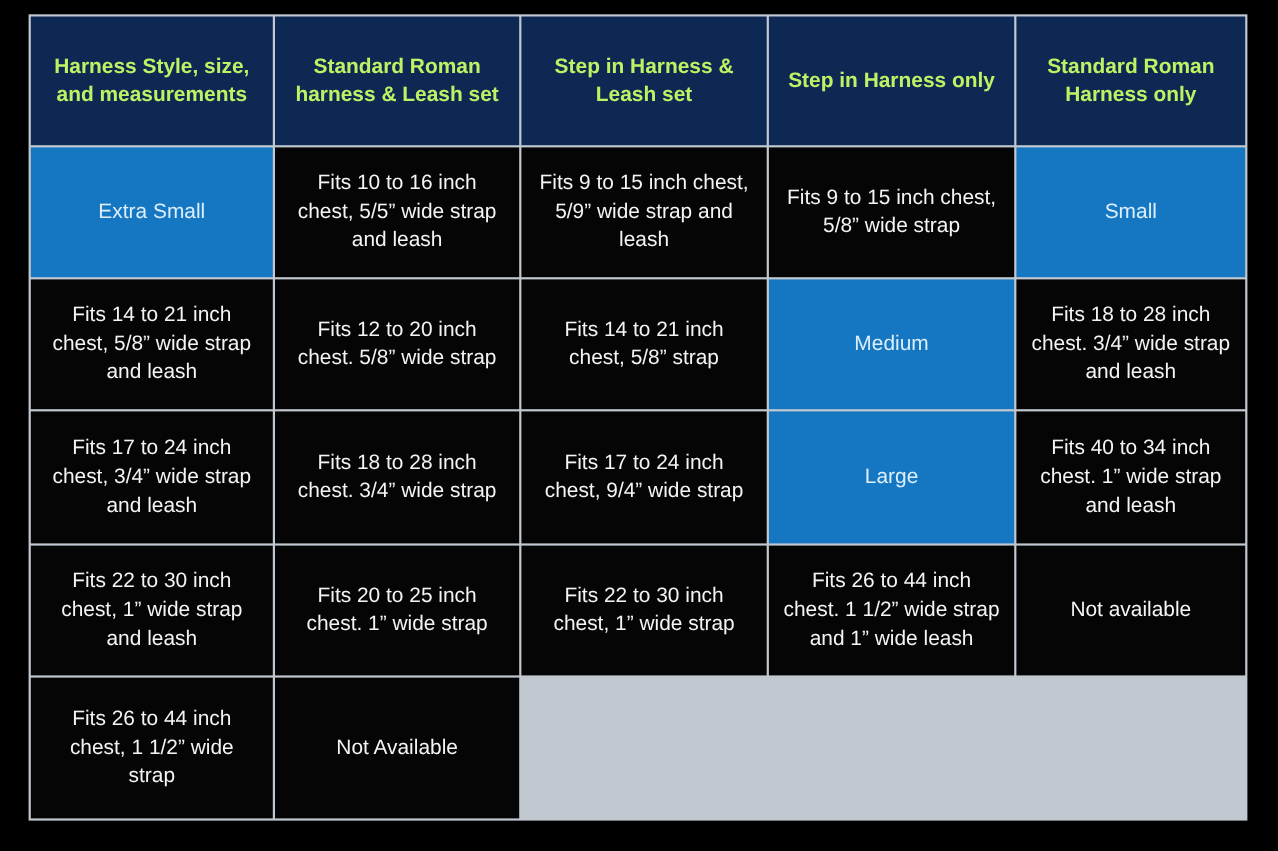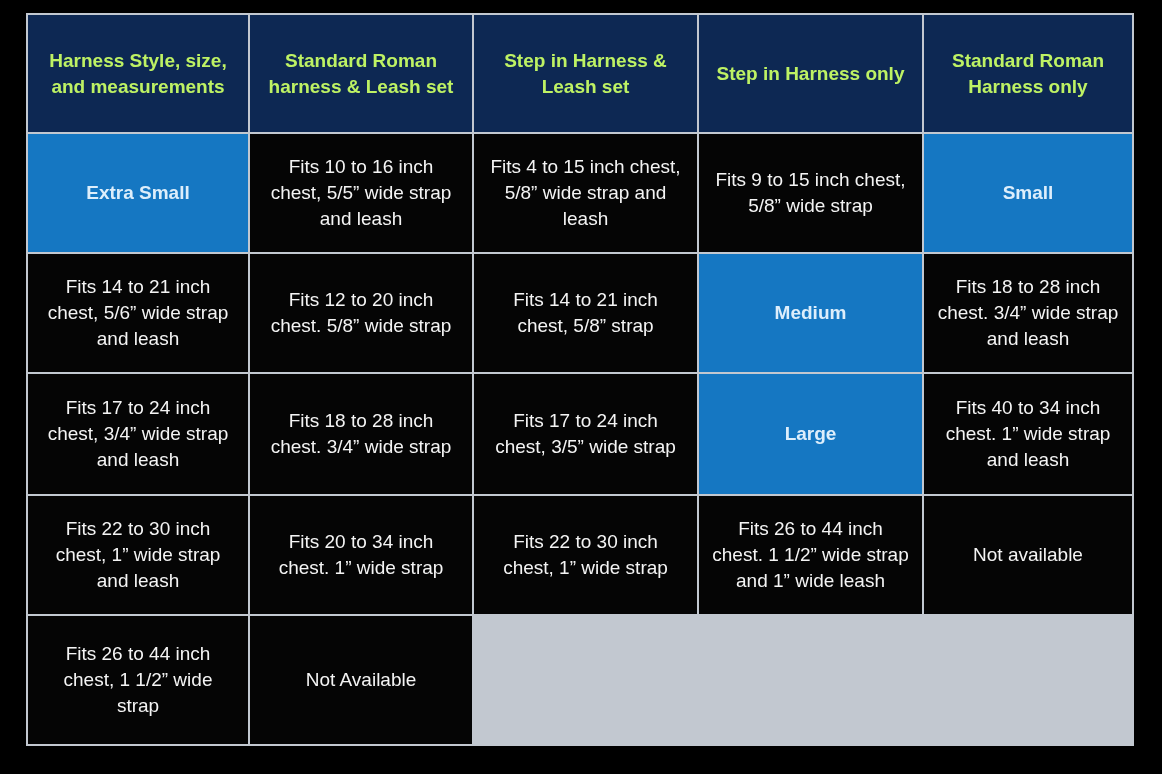--- a/index.html
+++ b/index.html
@@ -40,21 +40,21 @@
     line-height: 26px;
   }
   .cell.header {
     background: #0d2853;
     color: #bef264;
     font-weight: 700;
   }
   .cell.size {
     background: #1577c2;
     color: #ddeefb;
-    font-weight: 700;
+    font-weight: 400;
   }
   .cell.body {
     background: #050505;
     color: #f4f4f4;
     font-weight: 400;
   }
 </style>
 </head>
 <body>
 
@@ -77,31 +77,31 @@
       <span>Standard Roman Harness only</span>
     </div>
 
     <div class="cell size">
       <span>Extra Small</span>
     </div>
     <div class="cell body">
       <span>Fits 10 to 16 inch chest, 5/5” wide strap and leash</span>
     </div>
     <div class="cell body">
-      <span>Fits 4 to 15 inch chest, 5/8” wide strap and leash</span>
+      <span>Fits 9 to 15 inch chest, 5/9” wide strap and leash</span>
     </div>
     <div class="cell body">
       <span>Fits 9 to 15 inch chest, 5/8” wide strap</span>
     </div>
 
     <div class="cell size">
       <span>Small</span>
     </div>
     <div class="cell body">
-      <span>Fits 14 to 21 inch chest, 5/6” wide strap and leash</span>
+      <span>Fits 14 to 21 inch chest, 5/8” wide strap and leash</span>
     </div>
     <div class="cell body">
       <span>Fits 12 to 20 inch chest. 5/8” wide strap</span>
     </div>
     <div class="cell body">
       <span>Fits 14 to 21 inch chest, 5/8” strap</span>
     </div>
 
     <div class="cell size">
       <span>Medium</span>
@@ -109,34 +109,34 @@
     <div class="cell body">
       <span>Fits 18 to 28 inch chest. 3/4” wide strap and leash</span>
     </div>
     <div class="cell body">
       <span>Fits 17 to 24 inch chest, 3/4” wide strap and leash</span>
     </div>
     <div class="cell body">
       <span>Fits 18 to 28 inch chest. 3/4” wide strap</span>
     </div>
     <div class="cell body">
-      <span>Fits 17 to 24 inch chest, 3/5” wide strap</span>
+      <span>Fits 17 to 24 inch chest, 9/4” wide strap</span>
     </div>
 
     <div class="cell size">
       <span>Large</span>
     </div>
     <div class="cell body">
       <span>Fits 40 to 34 inch chest. 1” wide strap and leash</span>
     </div>
     <div class="cell body">
       <span>Fits 22 to 30 inch chest, 1” wide strap and leash</span>
     </div>
     <div class="cell body">
-      <span>Fits 20 to 34 inch chest. 1” wide strap</span>
+      <span>Fits 20 to 25 inch chest. 1” wide strap</span>
     </div>
     <div class="cell body">
       <span>Fits 22 to 30 inch chest, 1” wide strap</span>
     </div>
 
     <div class="cell body">
       <span>Fits 26 to 44 inch chest. 1 1/2” wide strap and 1” wide leash</span>
     </div>
     <div class="cell body">
       <span>Not available</span>

